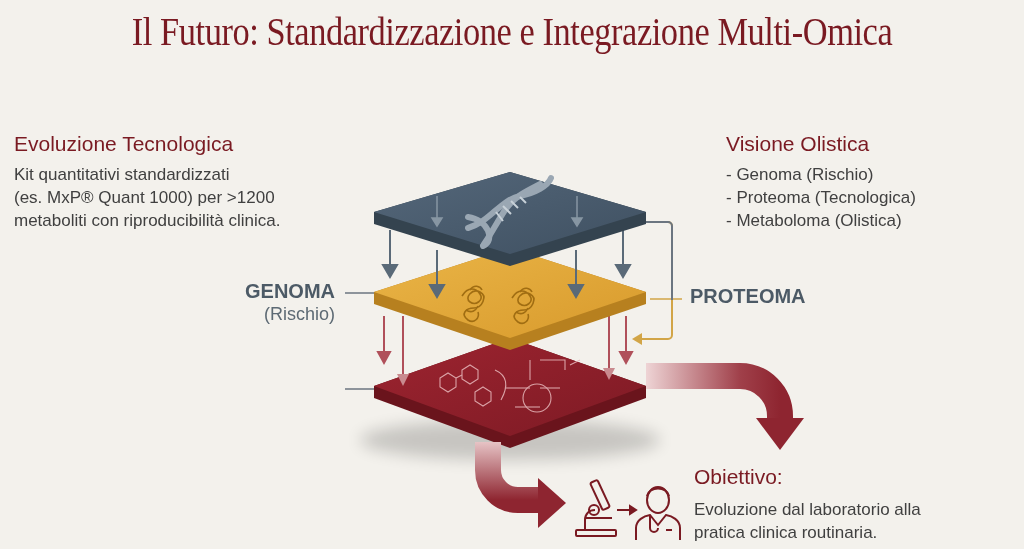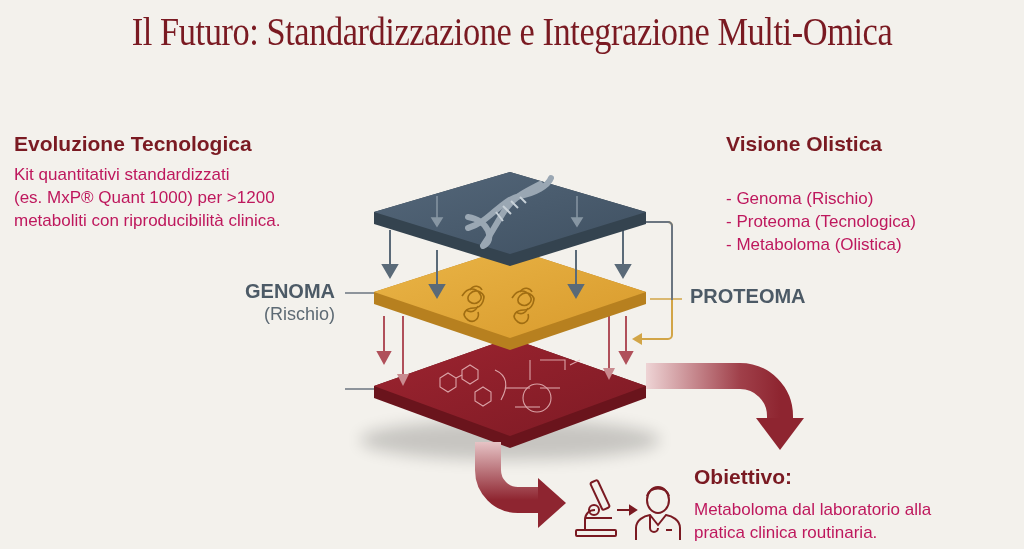--- a/index.html
+++ b/index.html
@@ -9,43 +9,43 @@
     font-family:"Liberation Sans", sans-serif;
     position:relative;
   }
   .title {
     position:absolute; left:0; top:8px; width:1024px; text-align:center;
     font-family:"Liberation Serif", "DejaVu Serif", serif;
     font-size:40px; color:#7a1a22; letter-spacing:-0.5px;
     transform:scaleX(0.86); transform-origin:center;
     white-space:nowrap;
   }
-  .h2 { position:absolute; font-weight:bold; color:#7a1a22; font-size:21px; }
-  .body-text { position:absolute; color:#be185d; font-size:17px; line-height:23px; }
+  .h2 { position:absolute; font-weight:normal; color:#7a1a22; font-size:21px; }
+  .body-text { position:absolute; color:#404040; font-size:17px; line-height:23px; }
   .lbl { position:absolute; text-align:right; color:#4c5a66; }
   .lbl .main { font-weight:bold; font-size:20px; line-height:24px; }
   .lbl .sub { font-size:18px; line-height:22px; color:#5d6a74;margin-left:40px; }
   .lbl.left { text-align:right; }
   .lbl.right { text-align:left; }
   svg.diagram { position:absolute; left:0; top:0; }
 </style>
 </head>
 <body>
 
 <div class="title">Il Futuro: Standardizzazione e Integrazione Multi-Omica</div>
 
 <div class="h2" style="left:14px;top:132px;">Evoluzione Tecnologica</div>
 <div class="body-text" style="left:14px;top:163px;">
   <div>Kit quantitativi standardizzati</div>
   <div>(es. MxP® Quant 1000) per &gt;1200</div>
   <div>metaboliti con riproducibilità clinica.</div>
 </div>
 
 <div class="h2" style="left:726px;top:132px;">Visione Olistica</div>
-<div class="body-text" style="left:726px;top:163px;margin-top:24px;">
+<div class="body-text" style="left:726px;top:163px;">
   <div>- Genoma (Rischio)</div>
   <div>- Proteoma (Tecnologica)</div>
   <div>- Metaboloma (Olistica)</div>
 </div>
 
 <svg class="diagram" width="1024" height="549" viewBox="0 0 1024 549">
   <defs>
     <linearGradient id="gTop" x1="0" y1="0" x2="1" y2="1">
       <stop offset="0" stop-color="#54677a"></stop>
         <stop offset="1" stop-color="#3f5061"></stop>
@@ -187,15 +187,15 @@
   <div class="sub">(Rischio)</div>
 </div>
 <div class="lbl left" style="right:689px;top:373px;">
 </div>
 <div class="lbl right" style="left:690px;top:284px;">
   <div class="main">PROTEOMA</div>
 </div>
 
 <div class="h2" style="left:694px;top:465px;">Obiettivo:</div>
 <div class="body-text" style="left:694px;top:498px;">
-  <div>Metaboloma dal laboratorio alla</div>
+  <div>Evoluzione dal laboratorio alla</div>
   <div>pratica clinica routinaria.</div>
 </div>
 
 </body></html>

